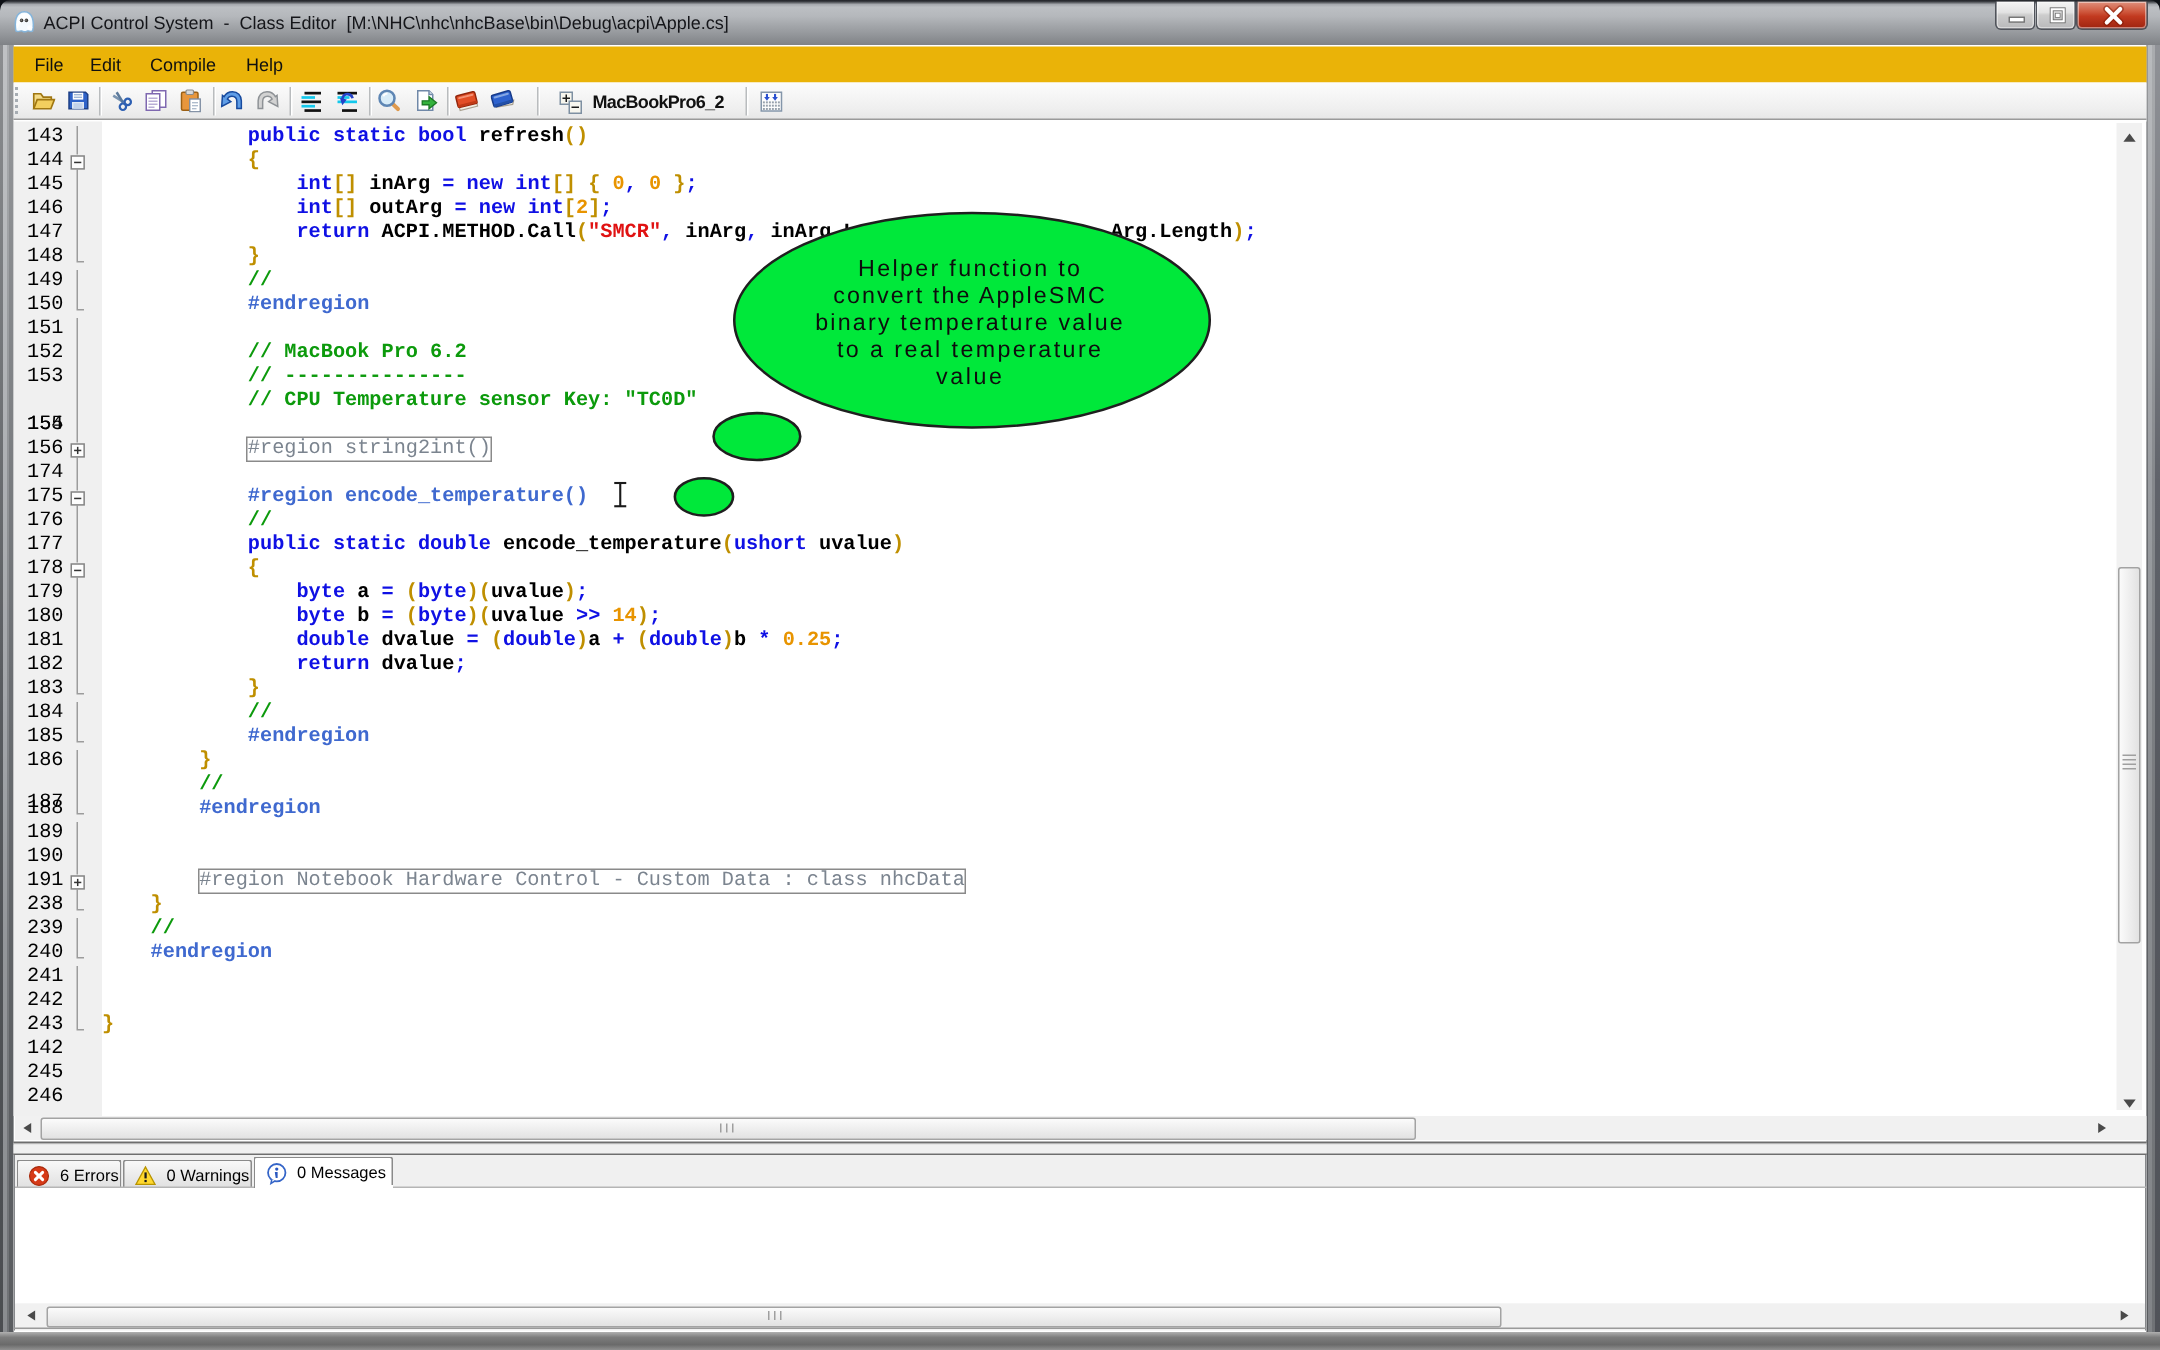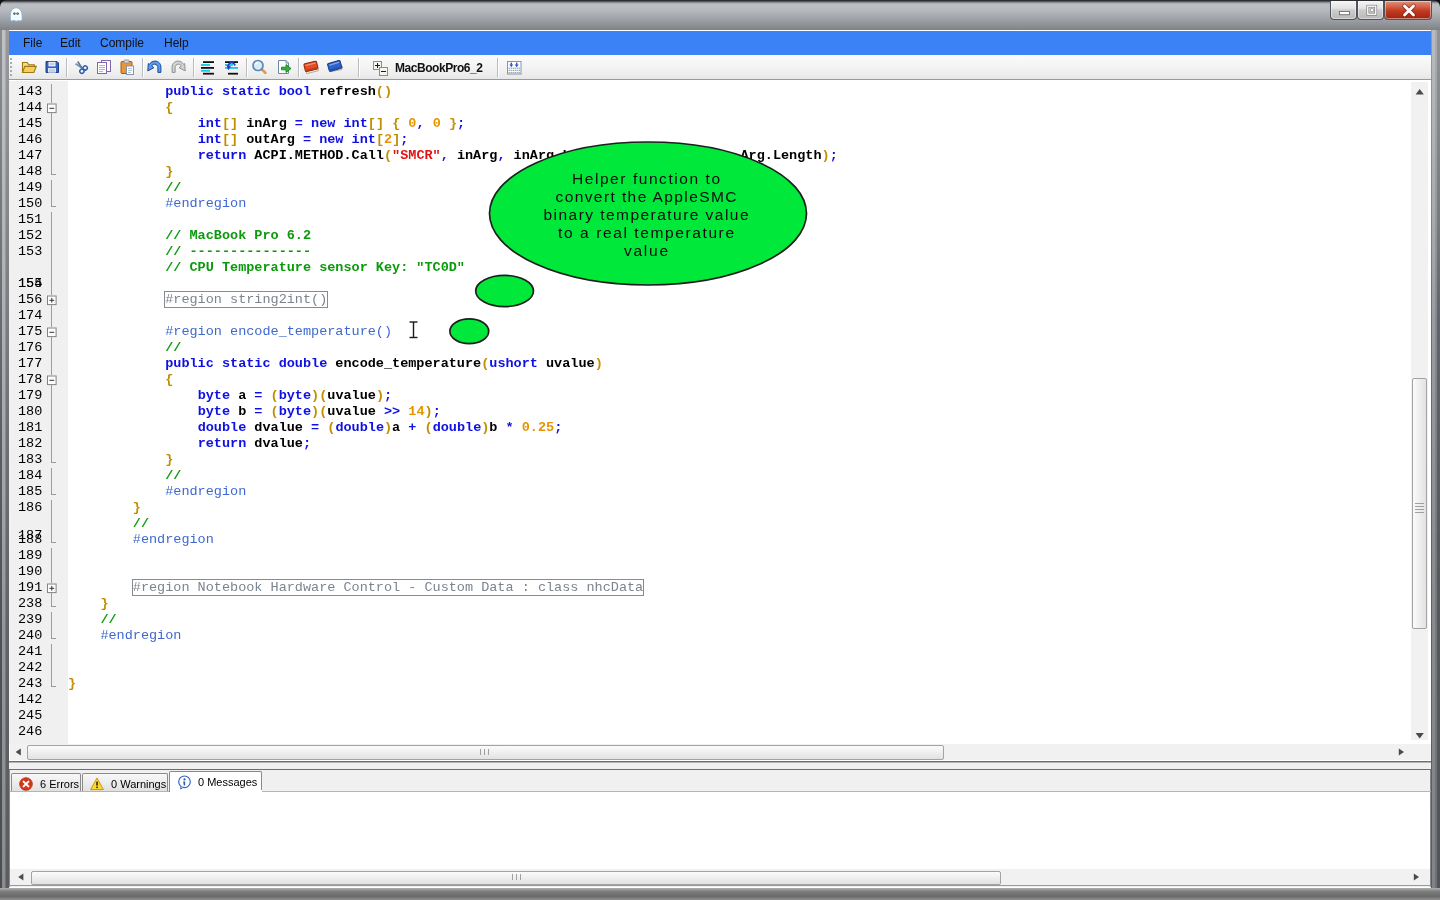--- a/index.html
+++ b/index.html
@@ -15,21 +15,21 @@
 .sep {position:absolute;top:58px;width:1px;height:19px;background:#b9bcbe;box-shadow:1px 0 0 #fff}
 #gutter {position:absolute;left:9px;top:81px;width:59px;height:663px;background:#f0f0f0}
 .num {position:absolute;left:18px;height:16px;font:400 13.5px/16px "Liberation Mono",monospace;color:#000;letter-spacing:0}
 .l {position:absolute;left:68px;height:16px;font:700 13.5px/16px "Liberation Mono",monospace;color:#000;white-space:pre}
 .l i {font-style:normal}
 .k {color:#0f10e4}
 .b {color:#bf8f00}
 .n {color:#e89400}
 .s {color:#e01212}
 .c {color:#0c9a0c}
-.p {color:#3f69cf;font-weight:400}
+.p {color:#3f69cf;font-weight:700}
 .g {color:#7b848f;font-weight:400;outline:1px solid #8a8a8a;outline-offset:0px}
 .sb {position:absolute;background:#f1f1f1}
 .thumb {position:absolute;border:1px solid #a3a3a3;border-radius:2px;background:linear-gradient(90deg,#fbfbfb,#e2e2e2)}
 .thumbh {position:absolute;border:1px solid #a3a3a3;border-radius:2px;background:linear-gradient(#fbfbfb,#e2e2e2)}
 #panel {position:absolute;left:9px;top:770px;width:1422px;height:117px;background:#f0f0f0;border-left:1px solid #86888b;border-right:1px solid #86888b}
 #pcontent {position:absolute;left:10px;top:792px;width:1420px;height:77px;background:#fff}
 .tab {position:absolute;top:3px;height:19px;background:linear-gradient(#f8f8f8,#e0e0e0);border:1px solid #8a8a8a;border-bottom:none;border-radius:2px 2px 0 0}
 .tab span {position:absolute;left:28px;top:4px;font-size:11px;color:#000;white-space:nowrap}
 #tabsel {top:1px;height:21px;background:#fff;z-index:2}
 .tico {position:absolute;left:7px;top:2.5px}
@@ -37,20 +37,21 @@
 <div id="titlebar">
     <svg style="position:absolute;left:9px;top:6px" width="15" height="16" viewBox="0 0 15 16">
 <path d="M1.6,14.6 C0.5,8.6 1.4,1.8 7.2,1.8 C13,1.8 13.9,8.6 12.8,14.6 C11.3,15.7 10.1,14.1 9.1,14.7 C8.1,15.3 6.9,15.3 5.9,14.7 C4.9,14.1 3.1,15.7 1.6,14.6 Z" fill="#f4fafe" stroke="#85b4da" stroke-width="1"></path>
 <path d="M2.4,13.2 C1.9,8.5 2.6,2.8 7.2,2.8 C10.2,2.8 11.2,4.8 11.5,7.2 C9.2,6.2 4.6,7.8 3.2,12.2 Z" fill="#ffffff" opacity="0.9"></path>
 <circle cx="5.4" cy="7.6" r="1.2" fill="#3a3a38"></circle>
       <circle cx="8.6" cy="7.6" r="1.2" fill="#3a3a38"></circle>
 <circle cx="5.1" cy="7.3" r="0.35" fill="#fff"></circle>
       <circle cx="8.3" cy="7.3" r="0.35" fill="#fff"></circle>
 <ellipse cx="10.8" cy="12.4" rx="1.7" ry="1.5" fill="#fdfeff"></ellipse>
 </svg>
+    <div id="title">ACPI Control System&nbsp; -&nbsp; Class Editor&nbsp; [M:\NHC\nhc\nhcBase\bin\Debug\acpi\Apple.cs]</div>
 <div class="wb" style="left:1330px;width:27px;background:linear-gradient(#f4f4f4,#e3e3e3 40%,#cdcdcd 50%,#b8b8ba)"><svg width="27" height="19" viewBox="0 0 27 19">
         <rect x="8.5" y="10.5" width="10" height="3.2" fill="#fff" stroke="#6e6e6e" stroke-width="0.9"></rect>
       </svg></div>
 <div class="wb" style="left:1357px;width:27px;background:linear-gradient(#f4f4f4,#e3e3e3 40%,#cdcdcd 50%,#b8b8ba)"><svg width="27" height="19" viewBox="0 0 27 19">
         <rect x="9.8" y="5.2" width="8" height="8" fill="none" stroke="#6e6e6e" stroke-width="2.6"></rect>
         <rect x="9.8" y="5.2" width="8" height="8" fill="none" stroke="#fff" stroke-width="1.4"></rect>
         <rect x="12.2" y="7.8" width="3.2" height="2.8" fill="#fff" stroke="#6e6e6e" stroke-width="0.5"></rect>
       </svg></div>
 <div class="wb" style="left:1384px;width:48px;background:linear-gradient(#e0927f,#d05c42 35%,#c23a20 55%,#9e2410)"><svg width="48" height="19" viewBox="0 0 48 19">
         <g stroke="#7e1a06" stroke-width="4.6" stroke-linecap="round" opacity="0.5">
@@ -60,21 +61,21 @@
         <g stroke="#fff" stroke-width="2.7" stroke-linecap="round">
           <line x1="19.5" y1="5" x2="28.5" y2="14"></line>
           <line x1="28.5" y1="5" x2="19.5" y2="14"></line>
         </g>
       </svg></div>
 </div>
 <div id="leftborder"></div>
 <div id="rightborder"></div>
 <div id="bottomframe"></div>
 <div id="client"></div>
-<div id="menubar2" style="position:absolute;left:9px;top:31px;width:1422px;height:24px;background:#3b82f6">
+<div id="menubar2" style="position:absolute;left:9px;top:31px;width:1422px;height:24px;background:#eab308">
 <div class="mi" style="left:14px">File</div>
     <div class="mi" style="left:51px">Edit</div>
     <div class="mi" style="left:91px">Compile</div>
     <div class="mi" style="left:155px">Help</div>
 </div>
 <div id="toolbar2" style="position:absolute;left:9px;top:55px;width:1422px;height:25px;background:linear-gradient(#fcfcfc,#efefef 70%,#e6e6e6)"></div>
 <div style="position:absolute;left:9px;top:79px;width:1422px;height:1px;background:#9a9a9a"></div>
 <div style="position:absolute;left:9px;top:80px;width:1422px;height:1px;background:#fff"></div>
 <div style="position:absolute;left:10px;top:58px;width:3px;height:19px;background-image:repeating-linear-gradient(#a6acb2 0 2px,transparent 2px 4px);background-size:2px 100%;background-repeat:no-repeat"></div>
 <svg class="ti" style="left:21px;top:59px" width="16" height="16" viewBox="0 0 16 16">

